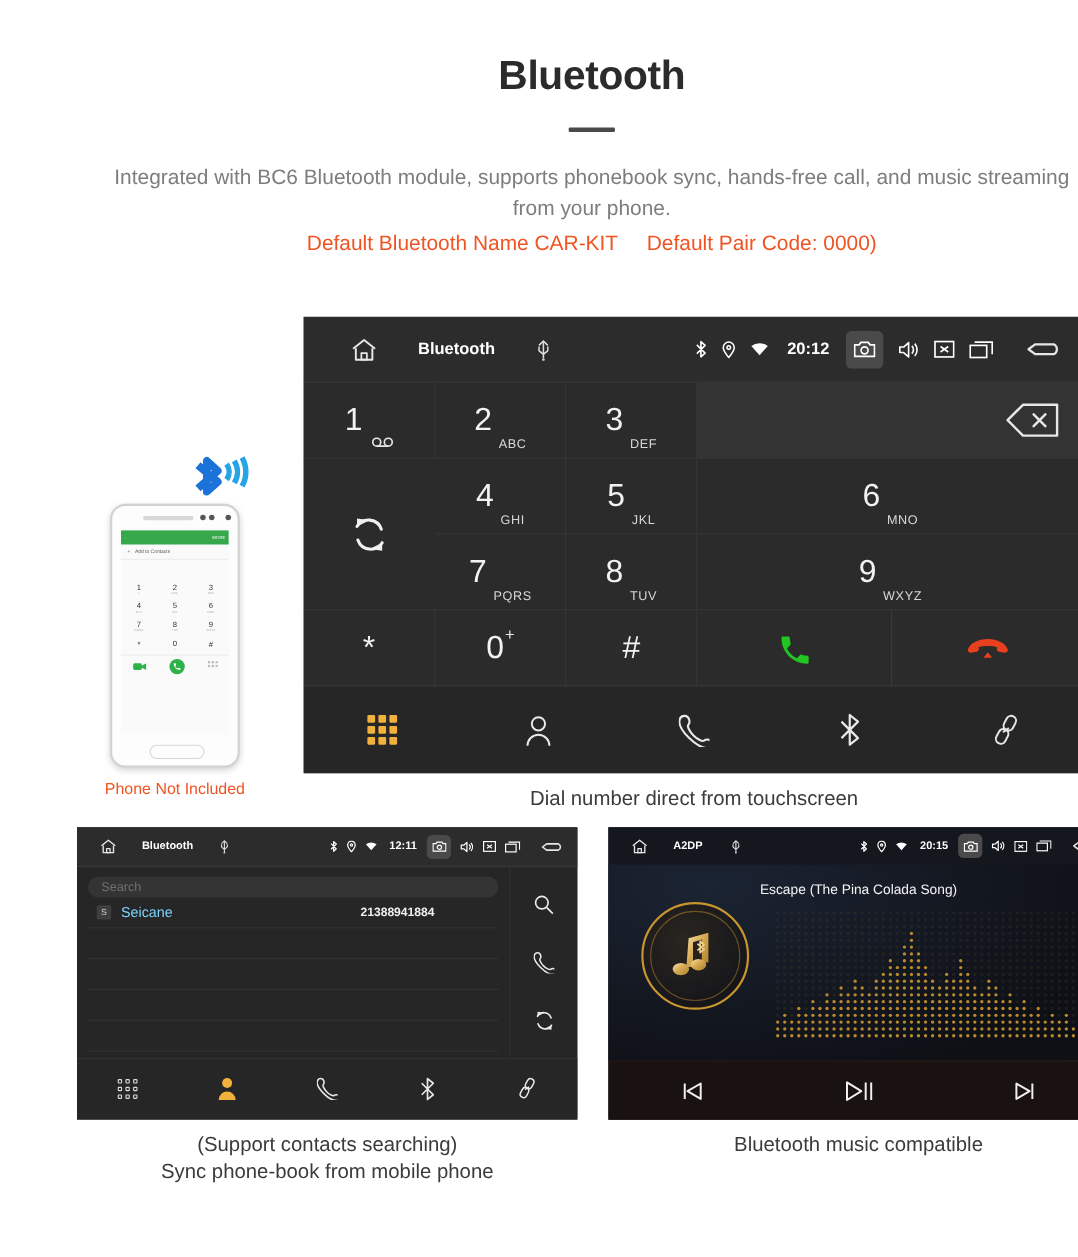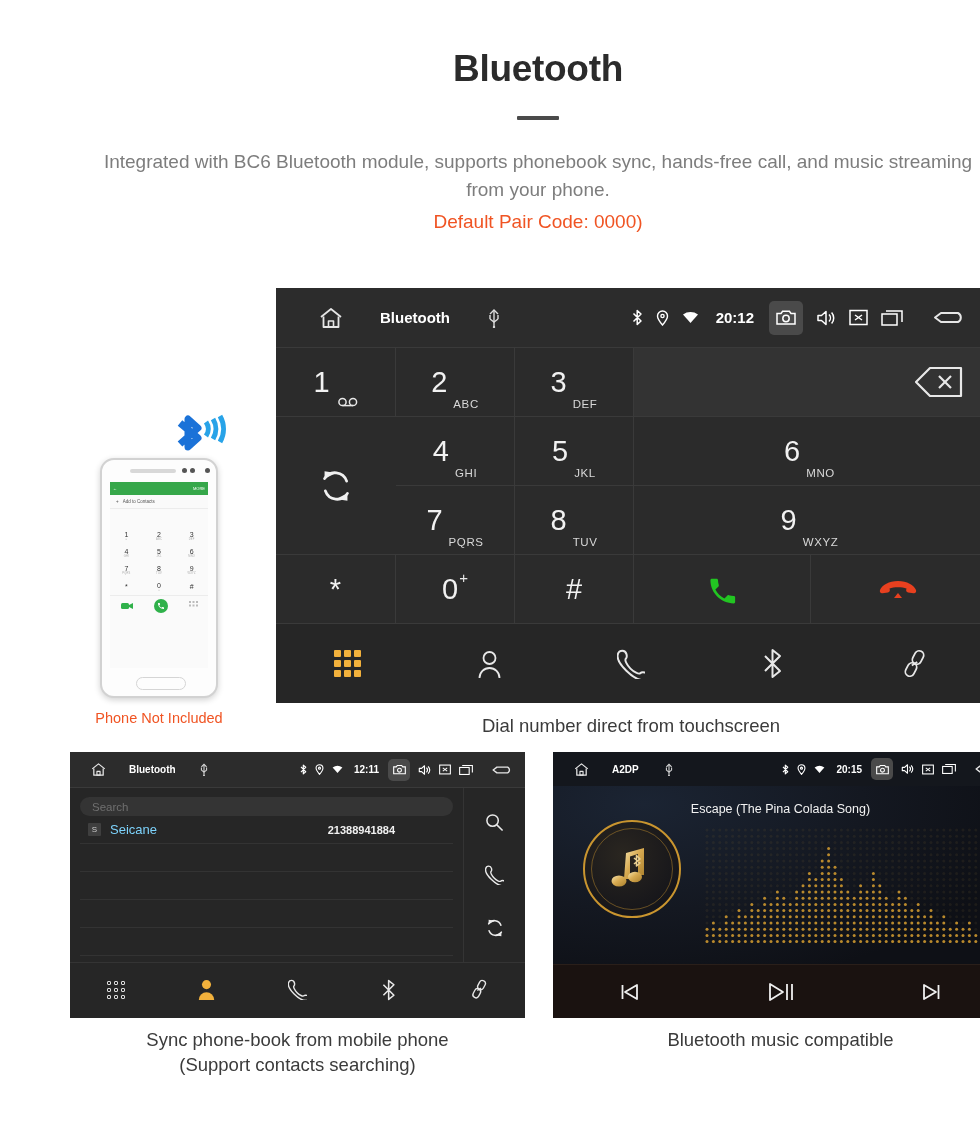--- a/index.html
+++ b/index.html
@@ -165,20 +165,21 @@
 </style>
 </head>
 <body>
 
 <div class="page">
 
   <div class="hdr-title">Bluetooth</div>
   <div class="hdr-rule"></div>
   <div class="hdr-sub">Integrated with BC6 Bluetooth module, supports phonebook sync, hands-free call, and music streaming from your phone.</div>
   <div class="hdr-specs">
+    <span>Default Bluetooth Name CAR-KIT</span>
     <span>Default Pair Code: 0000)</span>
   </div>
 
   <div id="bt-badge">
     <svg width="72" height="56" viewBox="0 0 72 56">
       <path d="M12 38 L30 22 L20 13 L20 41 L30 32 L12 17" fill="none" stroke="#1b72d8" stroke-width="7" stroke-linejoin="round"></path>
       <path d="M38 30 a12 12 0 0 0 0-14" fill="none" stroke="#28a3e8" stroke-width="5"></path>
       <path d="M45 33 a19 19 0 0 0 0-20" fill="none" stroke="#28a3e8" stroke-width="5"></path>
       <path d="M52 36 a26 26 0 0 0 0-26" fill="none" stroke="#28a3e8" stroke-width="5"></path>
     </svg>
@@ -645,22 +646,22 @@
           <svg width="19" height="21" viewBox="0 0 28 30" fill="none" stroke="#e8e8e8" stroke-width="2" stroke-linejoin="round">
             <rect x="12.5" y="1.5" width="9" height="14" rx="4.5" transform="rotate(28 17 8.5)"></rect>
             <rect x="5.5" y="13.5" width="9" height="14" rx="4.5" transform="rotate(28 10 20.5)"></rect>
             <line x1="10.8" y1="16.5" x2="16.2" y2="13"></line>
           </svg>
         </span>
       </div>
     </div>
   </div>
   <div class="cap" id="cap-left">
+    <div>(Support contacts searching)</div>
     <div>Sync phone-book from mobile phone</div>
-    <div>(Support contacts searching)</div>
   </div>
 
   <div class="screen" id="mu-screen">
     <div class="statusbar">
       <div class="sb-left">
         <span class="home-ic">
           <svg width="17" height="15" viewBox="0 0 26 24" fill="none" stroke="#e6e6e6" stroke-width="2" stroke-linejoin="round">
             <path d="M3 11 L13 3 L23 11"></path>
               <path d="M5.5 10.5 V21 H20.5 V10.5"></path>
               <rect x="10.5" y="15" width="5" height="6" stroke-width="1.8"></rect>

